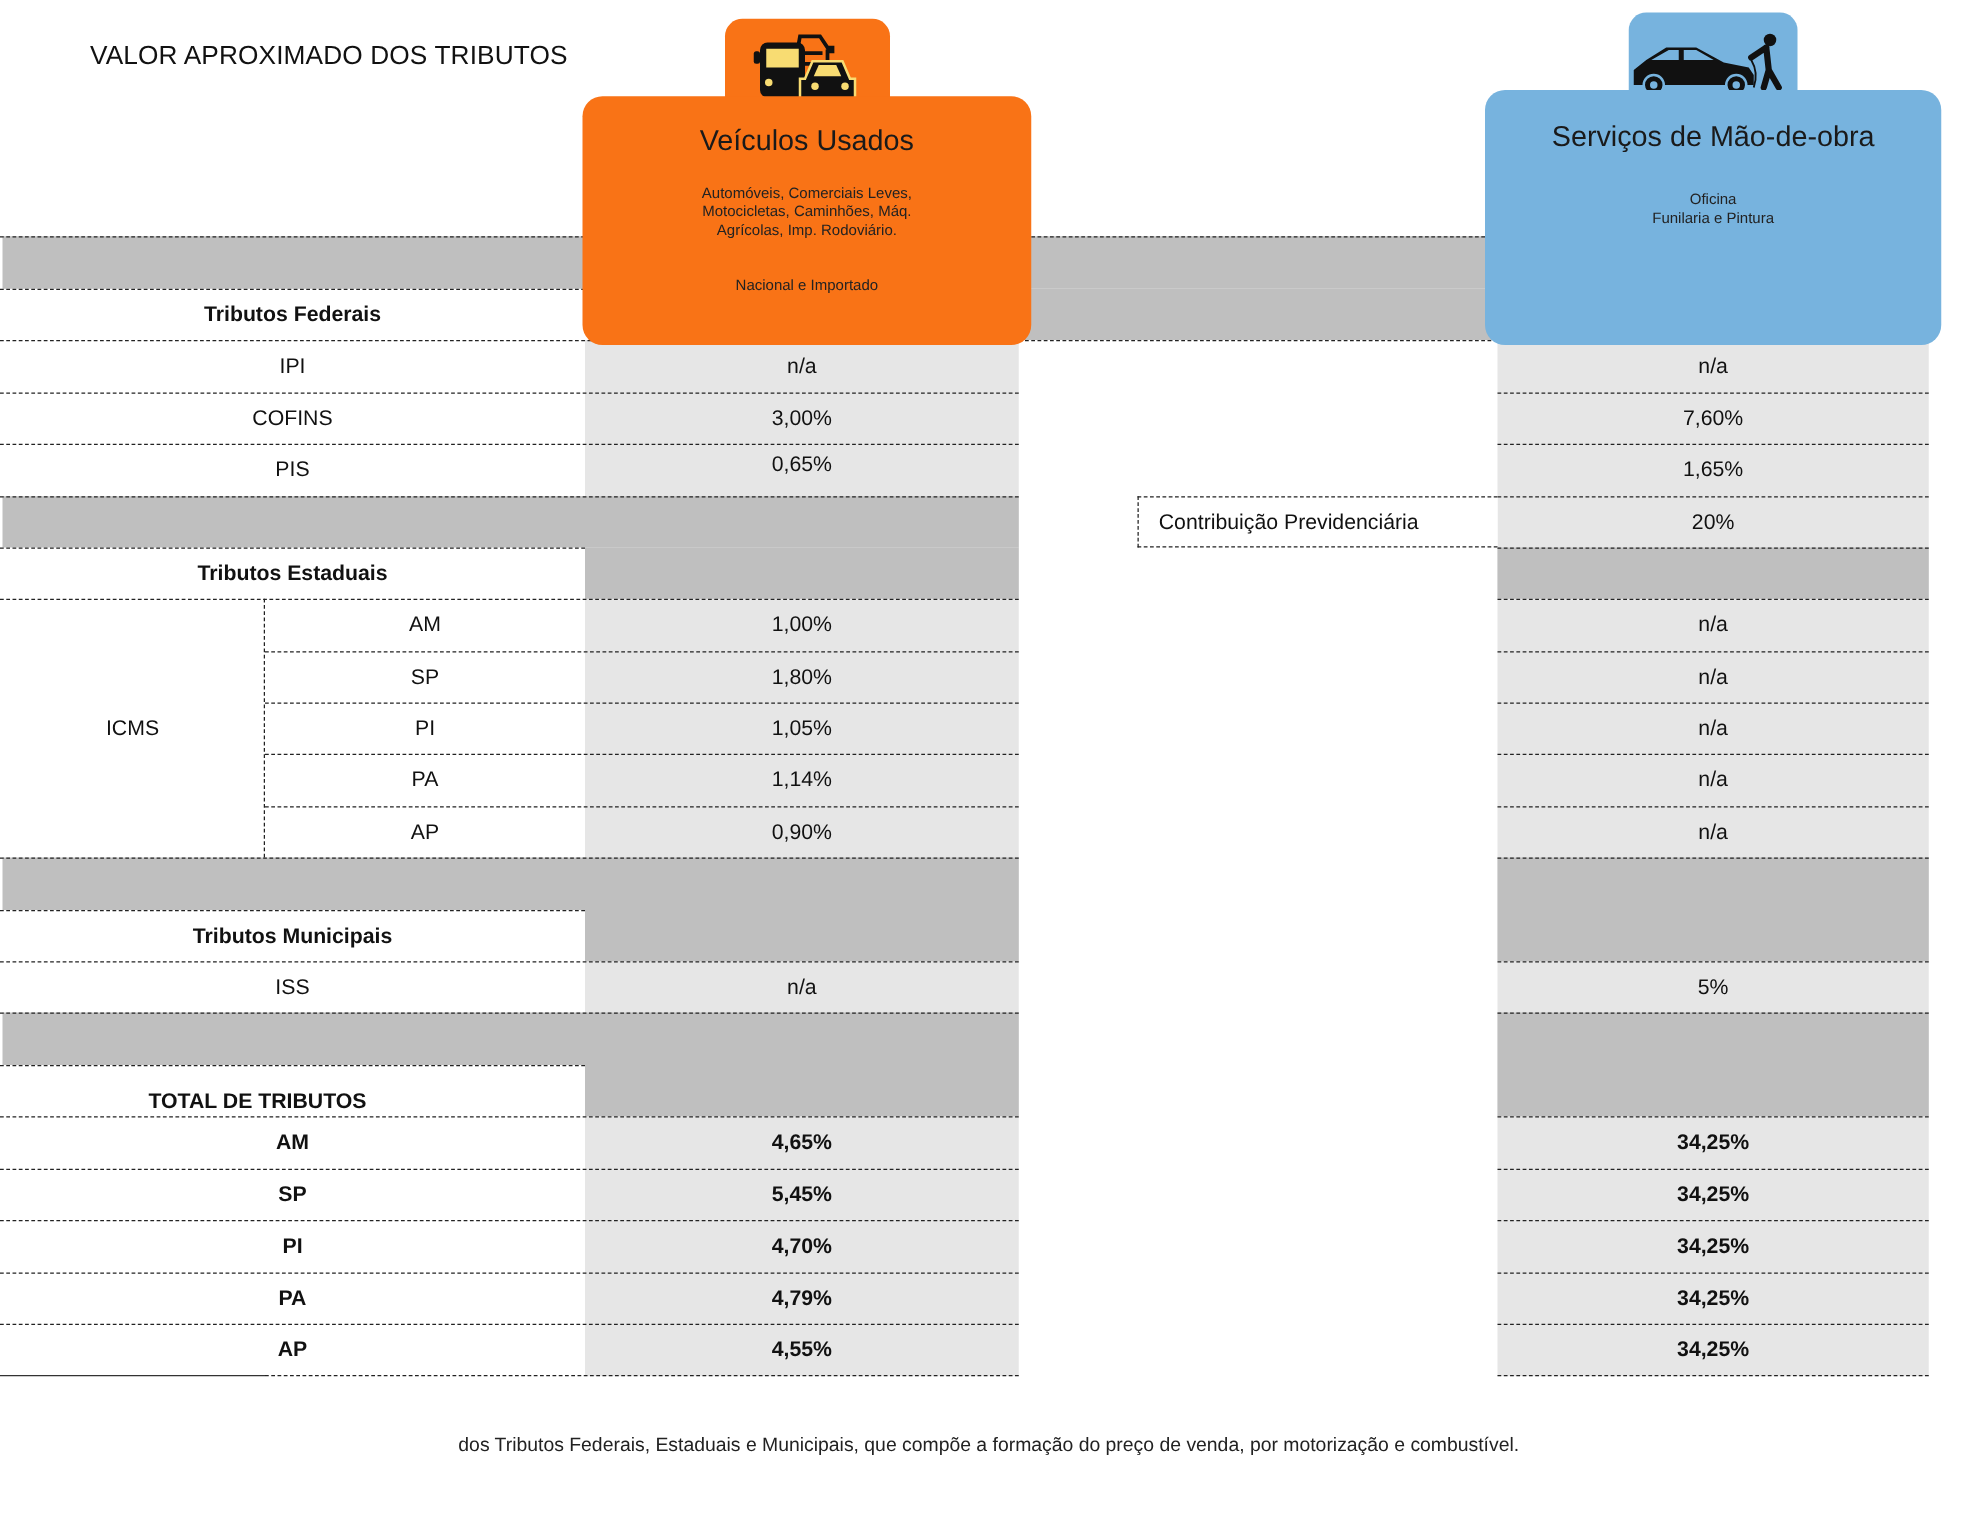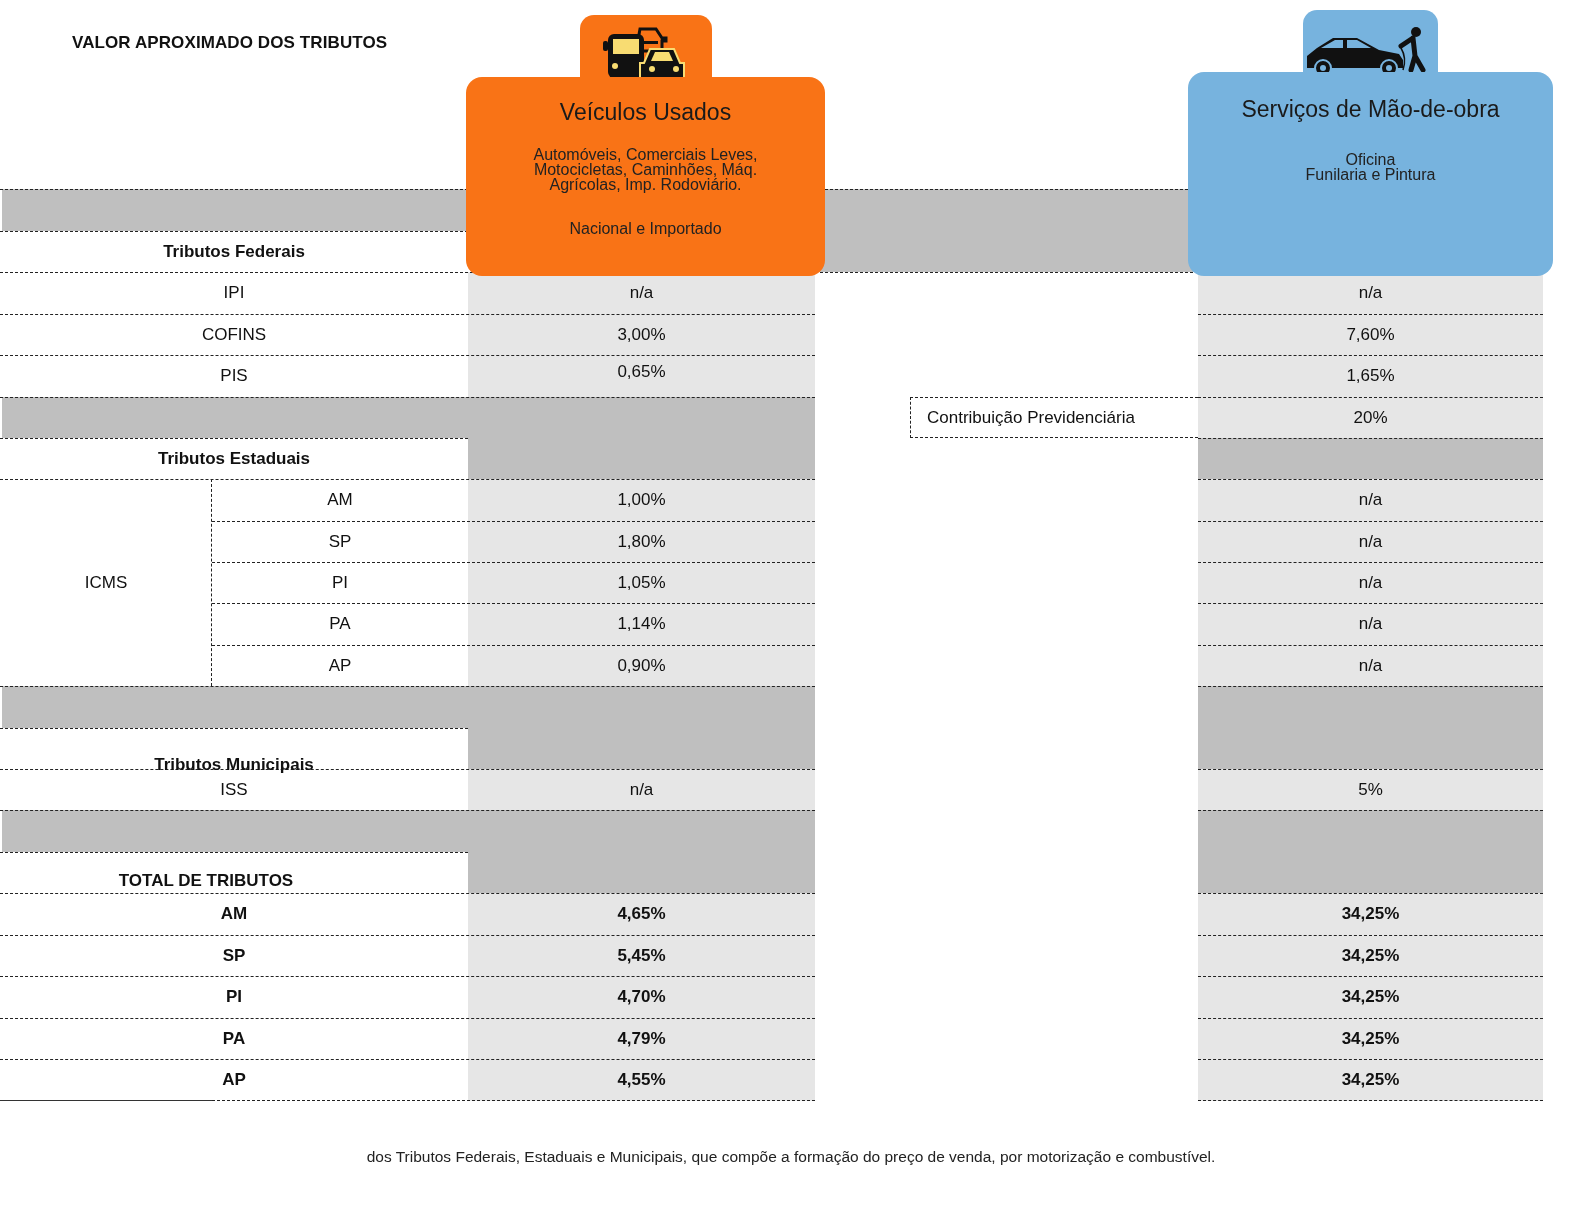--- a/index.html
+++ b/index.html
@@ -4,27 +4,27 @@
 <style>
   html, body { margin:0; padding:0; background:#ffffff; }
   body { width:1582px; height:1218px; position:relative; overflow:hidden;
          font-family:"Liberation Sans", sans-serif; color:#111; }
   .abs { position:absolute; box-sizing:border-box; }
   .dash { border-top:1.5px dashed #222; }
   .gray-dark { background:#bfbfbf; }
   .gray-light { background:#e6e6e6; }
   .cell { display:flex; align-items:center; justify-content:center; font-size:17px; }
   .bold { font-weight:bold; }
-  .title { left:72px; top:33px; font-size:17px; font-weight:bold; letter-spacing:0.1px; }
+  .title { left:72px; top:33px; font-size:21px; font-weight:normal; letter-spacing:0.1px; }
   .card-tab { border-radius:14px 14px 0 0; }
   .card-body { border-radius:16px; display:flex; flex-direction:column; align-items:center; text-align:center; }
   .yellow { background:#f97316; }
   .blue { background:#77b3de; }
   .card-title { font-size:23px; color:#1a1a1a; }
-  .card-sub { font-size:16px; color:#222; line-height:15px; }
+  .card-sub { font-size:12px; color:#222; line-height:15px; }
   .footnote { left:0; width:1582px; top:1148px; text-align:center; font-size:15.5px; color:#222; line-height:18px; }
   .vline { border-left:1.5px dashed #222; }
   .contrib-box { border:1.5px dashed #222; border-right:none; display:flex; align-items:center; padding-left:16px; font-size:17px; }
 </style>
 </head>
 <body>
 
 <div class="abs title">VALOR APROXIMADO DOS TRIBUTOS</div>
 
 <div class="abs gray-dark" style="left:2px; top:189px; width:1541px; height:42px;"></div>
@@ -178,21 +178,21 @@
 <div class="abs cell" style="left:1198px; top:562px; width:345px; height:41px;">n/a</div>
 
 <div class="abs cell" style="left:212px; top:603px; width:256px; height:42px;">PA</div>
 <div class="abs cell" style="left:468px; top:603px; width:347px; height:42px;">1,14%</div>
 <div class="abs cell" style="left:1198px; top:603px; width:345px; height:42px;">n/a</div>
 
 <div class="abs cell" style="left:212px; top:645px; width:256px; height:41px;">AP</div>
 <div class="abs cell" style="left:468px; top:645px; width:347px; height:41px;">0,90%</div>
 <div class="abs cell" style="left:1198px; top:645px; width:345px; height:41px;">n/a</div>
 
-<div class="abs cell bold" style="left:0; top:728px; width:468px; height:41px;margin-top:16px;">Tributos Municipais</div>
+<div class="abs cell bold" style="left:0; top:728px; width:468px; height:41px;">Tributos Municipais</div>
 
 <div class="abs cell" style="left:0; top:769px; width:468px; height:41px;">ISS</div>
 <div class="abs cell" style="left:468px; top:769px; width:347px; height:41px;">n/a</div>
 <div class="abs cell" style="left:1198px; top:769px; width:345px; height:41px;">5%</div>
 
 <div class="abs cell bold" style="left:0; top:860px; width:412px; height:41px;">TOTAL DE TRIBUTOS</div>
 
 <div class="abs cell bold" style="left:0; top:893px; width:468px; height:42px;">AM</div>
 <div class="abs cell bold" style="left:468px; top:893px; width:347px; height:42px;">4,65%</div>
 <div class="abs cell bold" style="left:1198px; top:893px; width:345px; height:42px;">34,25%</div>

